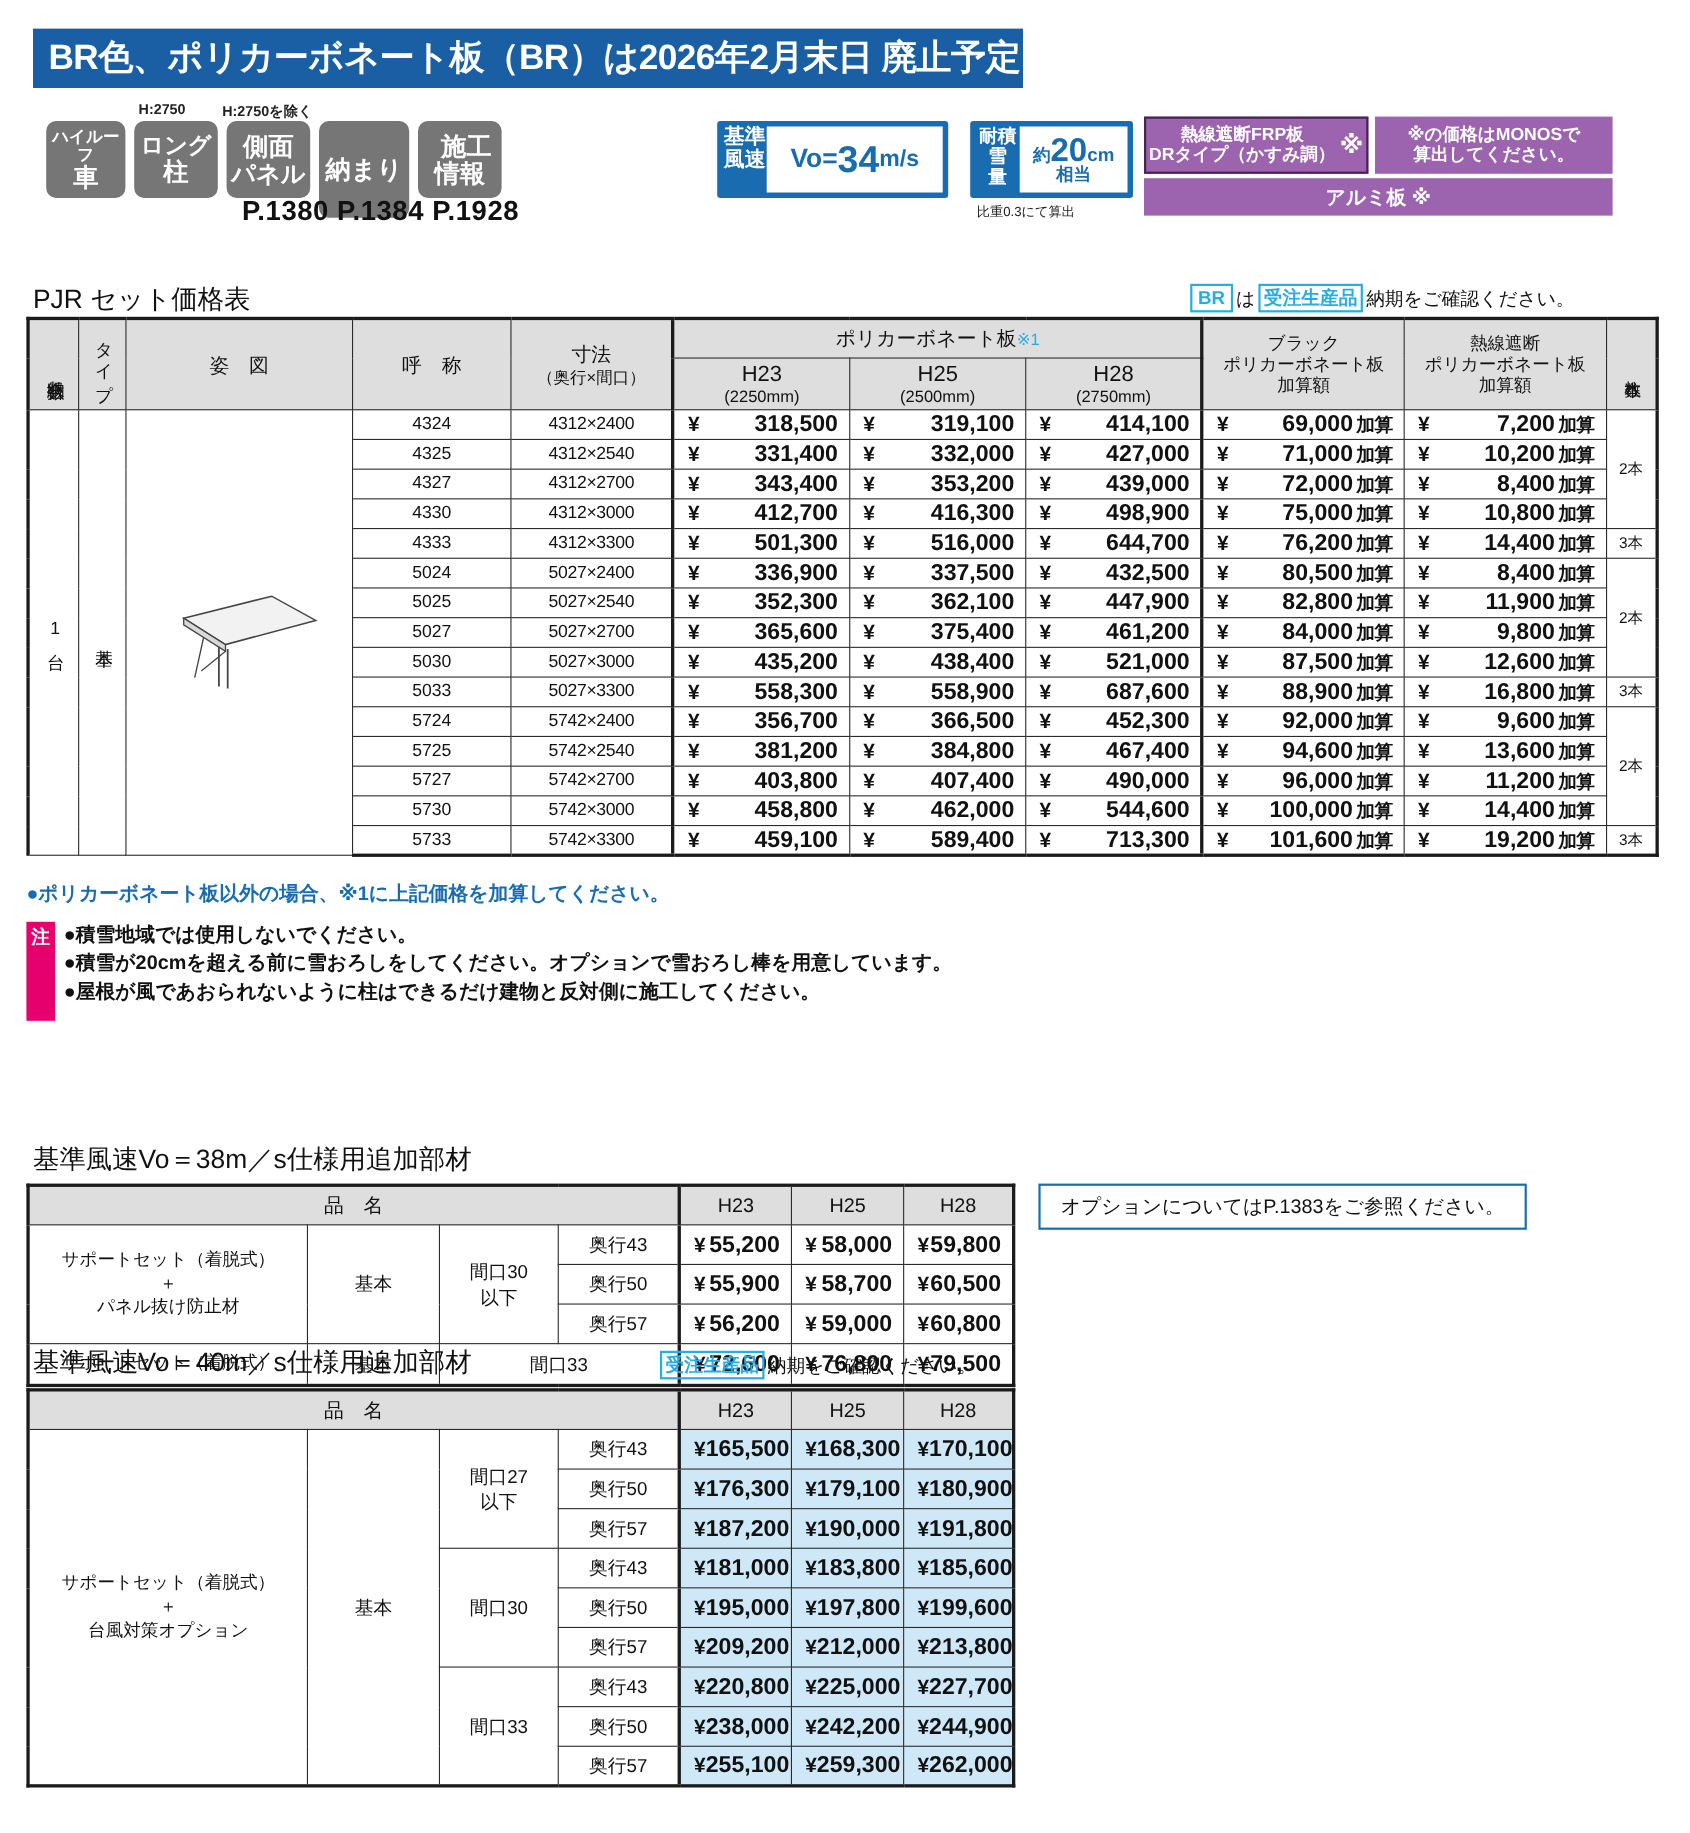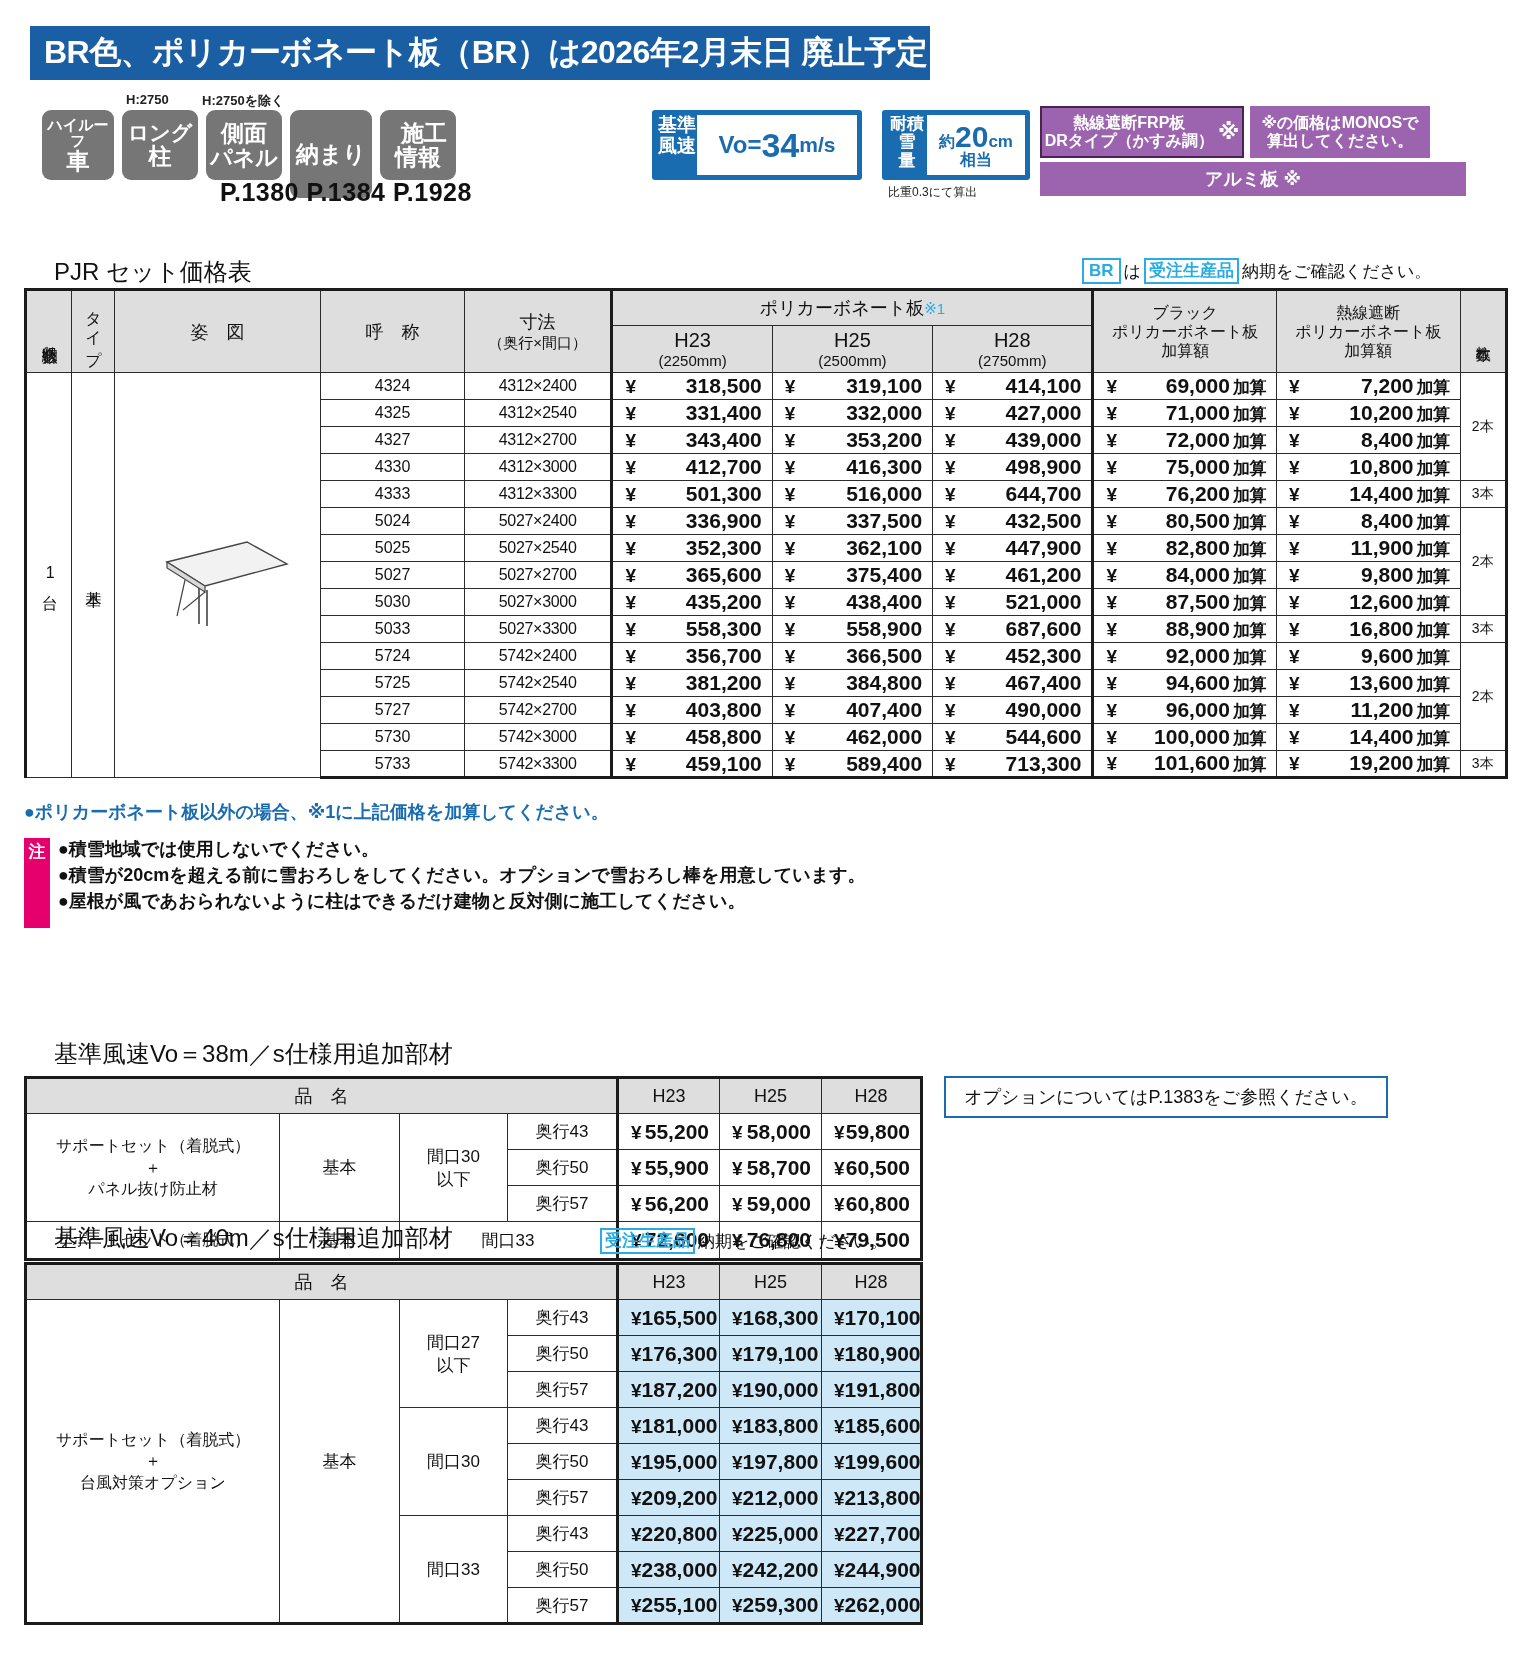--- a/index.html
+++ b/index.html
@@ -146,21 +146,20 @@
   }
   .purplebox.dark-border { border: 2px solid #4b2352; }
 
   
   .sec-title {
     position: absolute;
     font-size: 24px;
     font-weight: normal;
     color: #111;
     white-space: nowrap;
-    margin-left: 24px;
   }
   .br-note {
     position: absolute;
     font-size: 17px;
     white-space: nowrap;
     color: #111;
     display: flex;
     align-items: center;
     gap: 3px;
   }
@@ -366,21 +365,21 @@
     <div class="bsub" style="left:858px; top:92px;">比重0.3にて算出</div>
 
     <div class="purplebox dark-border" style="left:1010px; top:14px; width:204px; height:52px; font-size:16px;">
       <div>
         <div>熱線遮断FRP板</div>
         <div>DRタイプ（かすみ調）</div>
       </div>
       <span style="font-size:22px; margin-left:4px;">※</span>
     </div>
 
-    <div class="purplebox" style="left:1220px; top:14px; width:180px; height:52px; font-size:16px;">
+    <div class="purplebox" style="left:1220px; top:14px; width:216px; height:52px; font-size:16px;">
       <div>
         <div>※の価格はMONOSで</div>
         <div>算出してください。</div>
       </div>
     </div>
 
     <div class="purplebox" style="left:1010px; top:70px; width:426px; height:34px; font-size:18px;">
       <span>アルミ板 ※</span>
     </div>
   </div>

